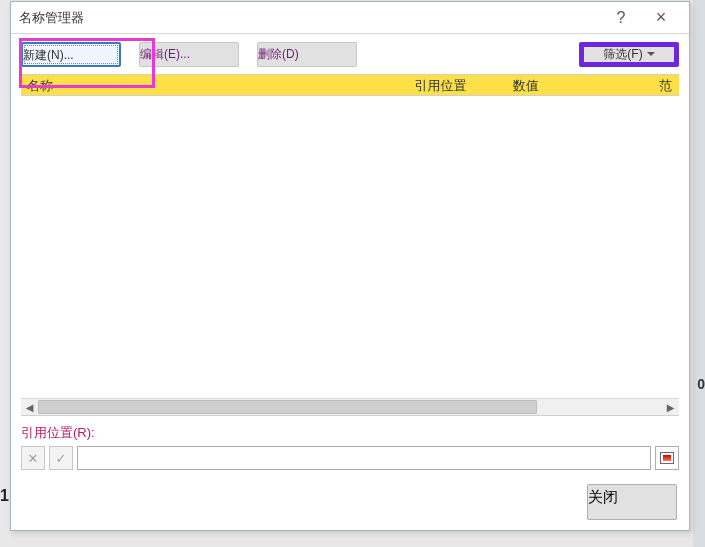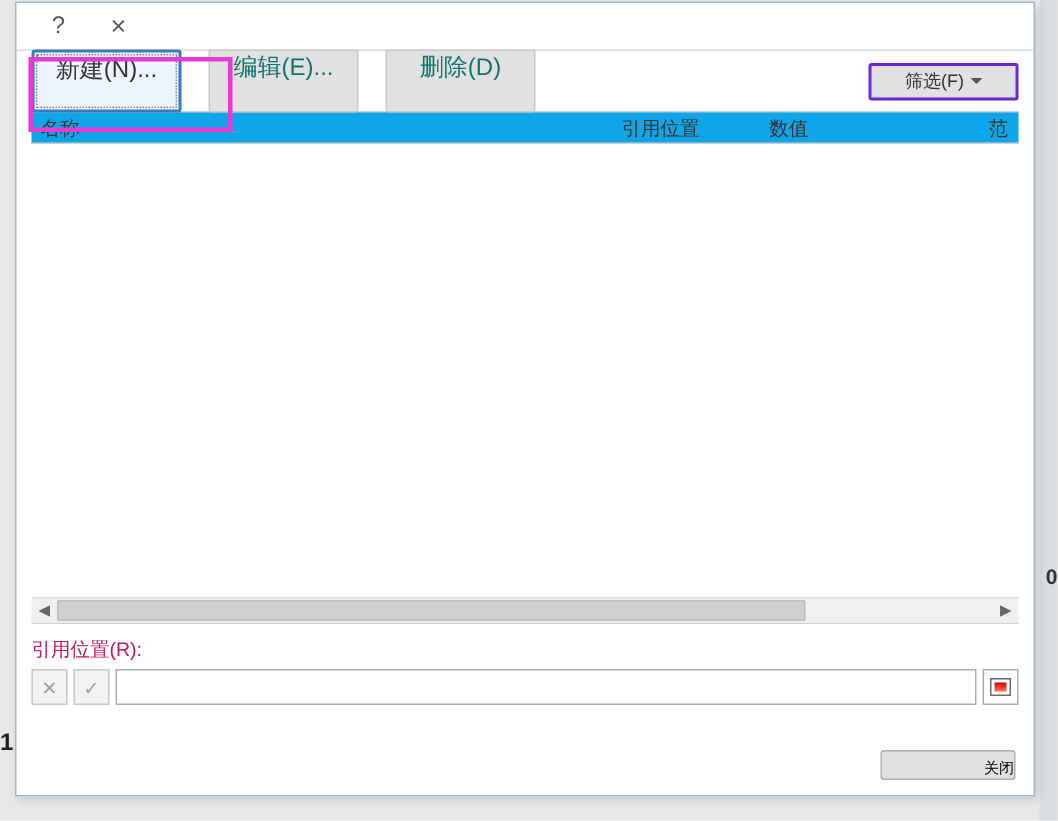--- a/index.html
+++ b/index.html
@@ -20,50 +20,50 @@
   .titlebar .tb-btn {
     width: 40px; height: 28px; display: flex; align-items: center; justify-content: center;
     font-size: 16px; color: #555; font-family: Arial, sans-serif;
   }
   .titlebar .tb-btn.close { font-size: 18px; }
 
   .toolbar {
     height: 40px; display: flex; align-items: center; padding: 0 10px; gap: 18px;
   }
   .btn {
-    min-width: 100px; height: 42px; line-height: 23px;
+    min-width: 100px; height: 25px; line-height: 23px;
     border: 1px solid #adadad; background: #e1e1e1;
-    font-size: 16px; text-align: center; color: #333;
+    font-size: 12px; text-align: left; color: #333;
     border-radius: 2px;
   }
-  .btn.disabled { color: #0f766e; background: #e1e1e1; border-color: #c7c7c7; }
+  .btn.disabled { color: #701a75; background: #e1e1e1; border-color: #c7c7c7; }
   .btn.primary-highlight {
     border: 2px solid #3a7bbf; background: #eef5ff;
     outline: 1px dotted #888; outline-offset: -4px;
   }
   .highlight-box {
     position: absolute; left: 8px; top: 36px;
     width: 136px; height: 50px;
     border: 3px solid #e63bd3; pointer-events: none;
   }
   .spacer { flex: 1; }
   .filter-btn {
     min-width: 100px; height: 25px; line-height: 23px;
-    border: 2px solid #6d28d9; background: #e1e1e1;
+    border: 5px solid #6d28d9; background: #e1e1e1;
     font-size: 12px; text-align: left; color: #333;
     border-radius: 2px; display: flex; align-items: center; justify-content: center; gap: 4px;
   }
   .arrow-down {
     width: 0; height: 0; border-left: 4px solid transparent; border-right: 4px solid transparent;
     border-top: 4px solid #555;
   }
 
   .list-header {
     height: 22px; border-top: 1px solid #d0d0d0; border-bottom: 1px solid #d0d0d0;
-    display: flex; font-size: 13px; color: #333; background: #0ea5e9;
+    display: flex; font-size: 13px; color: #333; background: #fde047;
     margin: 0 10px;
   }
   .list-header .col { padding: 2px 6px; border-right: 1px solid transparent; }
   .col-name { width: 394px; }
   .col-value { width: 120px; }
   .col-ref { width: 100px; }
   .col-scope { flex: 1; margin-left: 28px; }
 
   .list-body {
     margin: 0 10px; height: 320px; background: #fff;
@@ -108,22 +108,22 @@
   }
   .range-picker-inner::after {
     content: ""; position: absolute; left: 2px; top: 2px; width: 8px; height: 6px;
     background: linear-gradient(#cc0000, #ff7755);
   }
 
   .footer {
     position: absolute; right: 12px; bottom: 10px;
   }
   .close-btn {
-    min-width: 90px; height: 20px; border:1px solid #adadad; background:#e1e1e1;
-    font-size: 10px; text-align:right; line-height:24px; border-radius:2px;
+    min-width: 90px; height: 36px; border:1px solid #adadad; background:#e1e1e1;
+    font-size: 15px; text-align:left; line-height:24px; border-radius:2px;
   }
 
   .bg-text {
     position:absolute; left: 18px; bottom: 2px; font-size: 18px; font-weight: bold; color:#222;
     font-family: "SimSun", serif;
   }
   .watermark {
     position:absolute; right: 20px; bottom: 18px; font-size: 14px; color: rgba(120,120,120,0.28);
     font-family: Arial, sans-serif; letter-spacing: 0.5px; pointer-events: none;
   }
@@ -143,20 +143,21 @@
 
 <div class="bg-strip-right"></div>
 <span class="bg-marker">0</span>
 <span class="bg-left-1">1</span>
 <span class="bg-text"></span>
 <span class="watermark">https://blog.csdn.net/luxiaochuang002</span>
 
 <div class="dialog">
 
   <div class="titlebar">
+    <span class="title">名称管理器</span>
     <div class="tb-btn">?</div>
     <div class="tb-btn close">×</div>
   </div>
 
   <div class="toolbar">
     <div class="btn primary-highlight">新建(N)...</div>
     <div class="btn disabled">编辑(E)...</div>
     <div class="btn disabled">删除(D)</div>
     <div class="spacer"></div>
     <div class="filter-btn">

